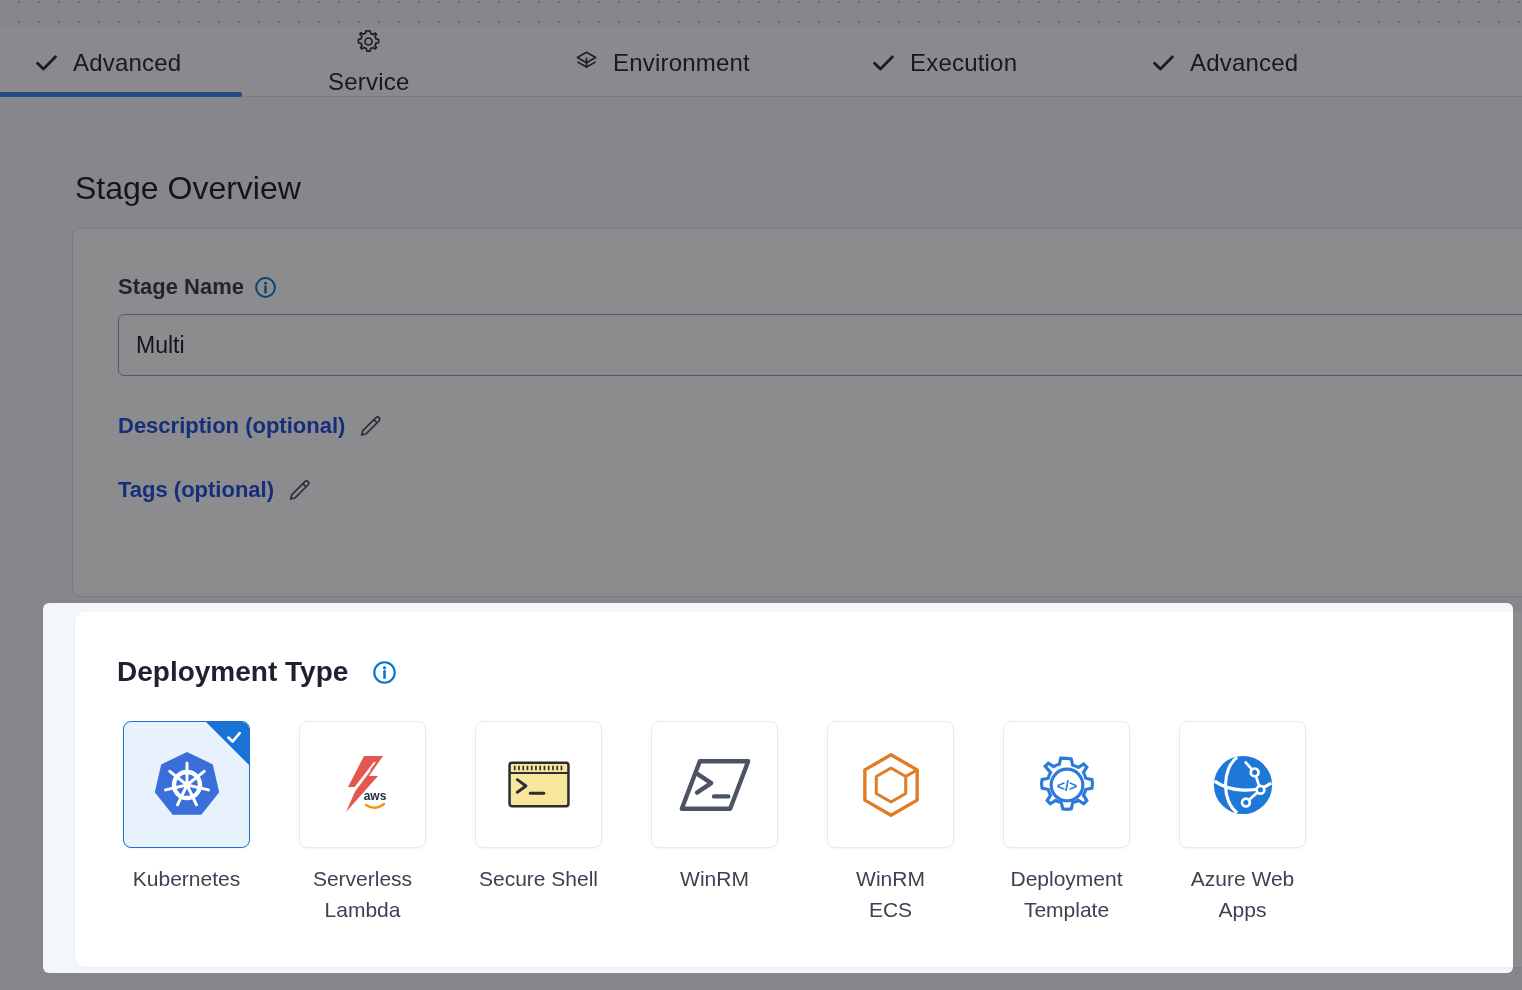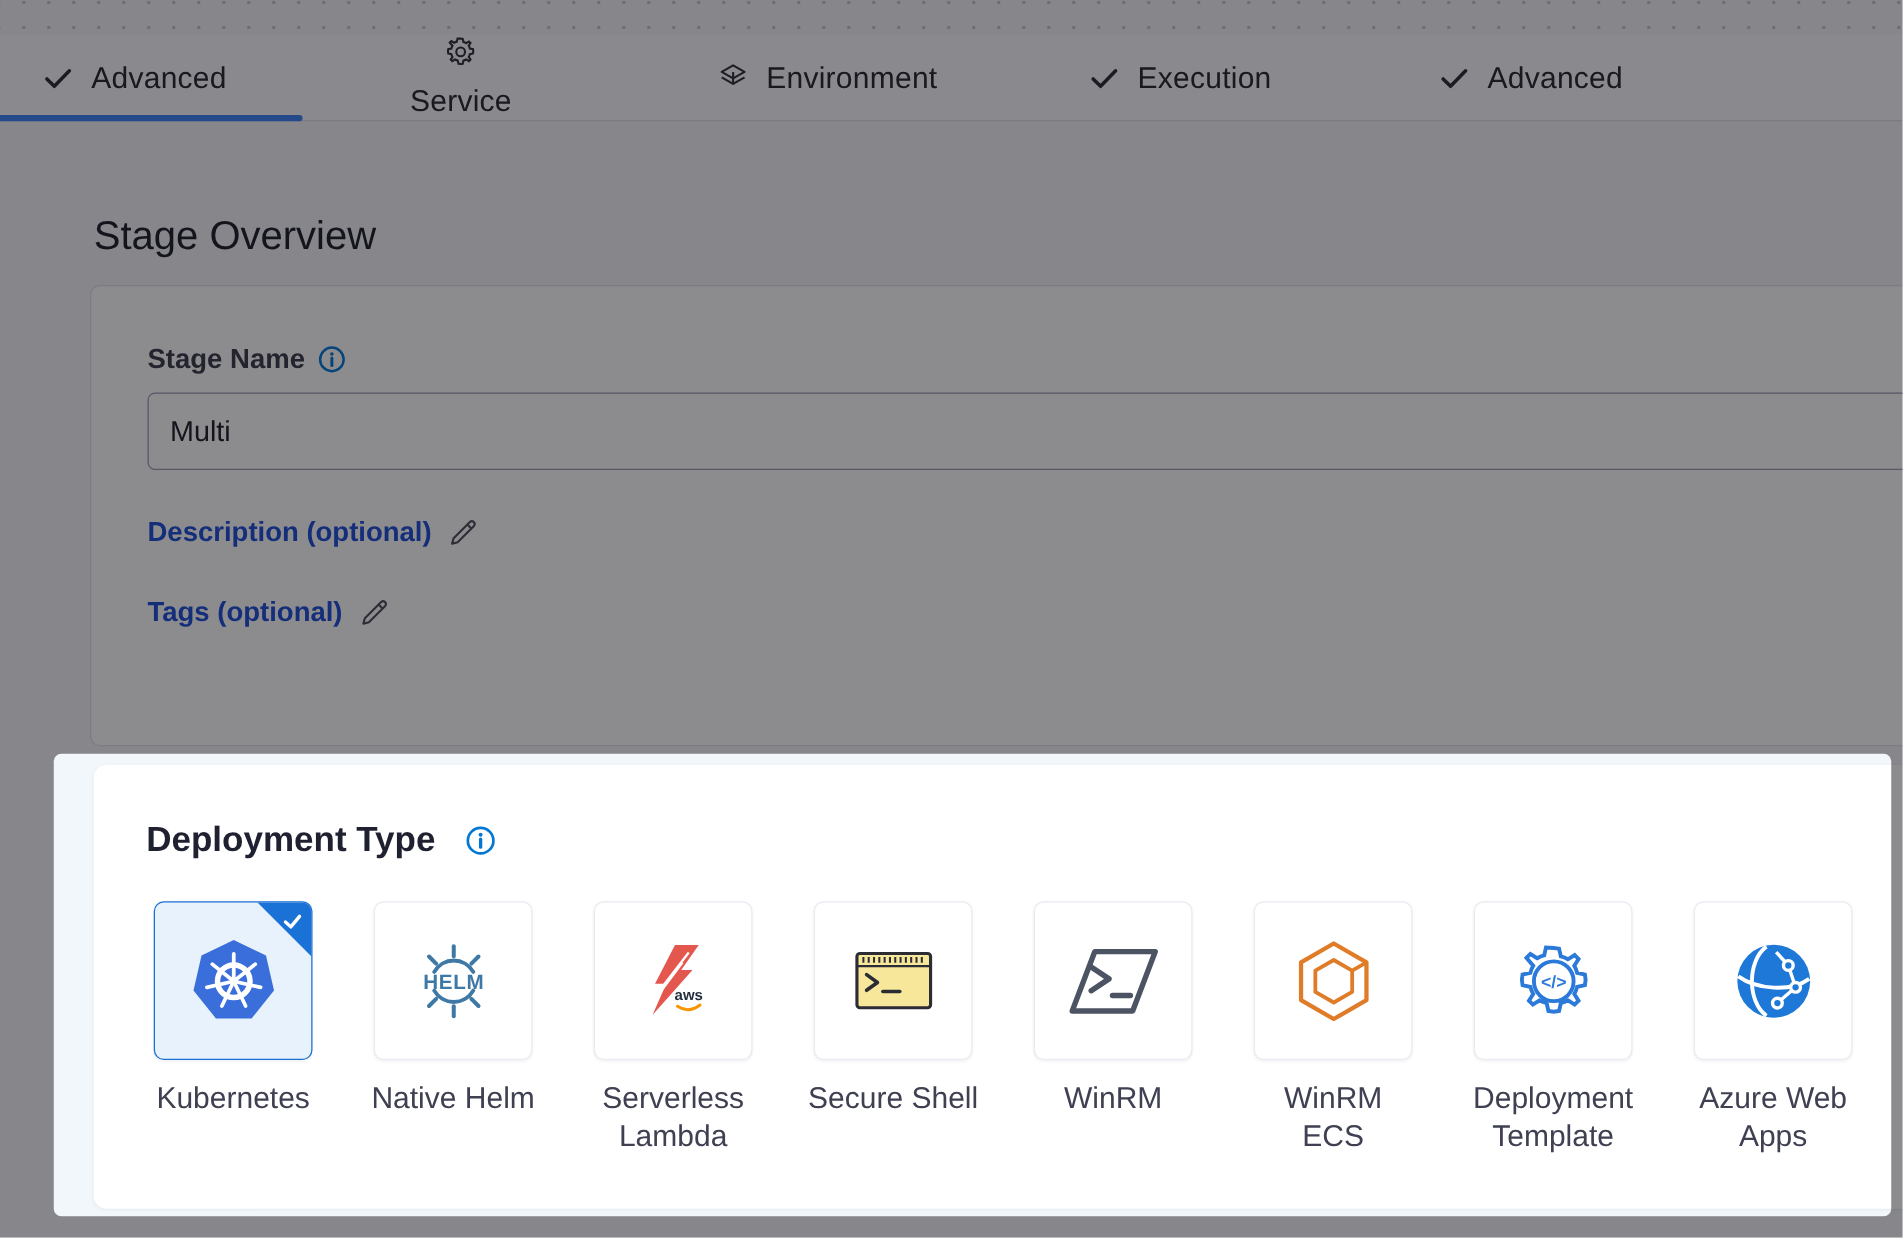--- a/index.html
+++ b/index.html
@@ -93,21 +93,21 @@
     position:absolute; top:-1px; right:-1px; width:45px; height:45px;
     background:#1b72d6; clip-path:polygon(0 0,100% 0,100% 100%);
     display:none; align-items:flex-start; justify-content:flex-end;
     padding:7px 7px 0 0;
   }
   .dep.selected .corner { display:flex; }
   .corner svg { width:18px; height:18px; }
   .tile-icon { display:inline-flex; align-items:center; justify-content:center; }
   .dep-label {
     position:absolute; left:50%; transform:translateX(-50%); top:142px; width:190px;
-    text-align:center; font-size:24px; line-height:31px; color:#3f4152;
+    text-align:center; font-size:21px; line-height:31px; color:#3f4152;
     white-space:pre-line;
   }
 
   
   .spotlight {
     position:absolute; left:43px; top:603px; width:1470px; height:370px;
     border-radius:6px; box-shadow:0 0 0 4000px rgba(10,11,18,0.47);
     z-index:40; pointer-events:none;
   }
 </style>
@@ -236,39 +236,20 @@
             </span>
       <span class="corner">
               <svg viewBox="0 0 16 16" fill="none" stroke="#ffffff" stroke-width="2.4" stroke-linecap="round" stroke-linejoin="round">
                 <path d="M3 8.5 L6.8 12 L13 4.5"></path>
               </svg>
             </span>
     </div>
     <div class="dep-label">Kubernetes</div>
   </div>
 
-  <div class="dep">
-    <div class="tile">
-      <span class="tile-icon">
-              <svg width="80" height="64" viewBox="0 0 80 64" fill="none" stroke="#3e78a5" stroke-width="3.2" stroke-linecap="round">
-                <path d="M24.4 24.5 A18 18 0 0 1 55.6 24.5"></path>
-                <path d="M24.4 39.5 A18 18 0 0 0 55.6 39.5"></path>
-                <line x1="40" y1="12" x2="40" y2="4"></line>
-                <line x1="54.1" y1="17.9" x2="59.8" y2="12.2"></line>
-                <line x1="25.9" y1="17.9" x2="20.2" y2="12.2"></line>
-                <line x1="40" y1="52" x2="40" y2="60"></line>
-                <line x1="25.9" y1="46.1" x2="20.2" y2="51.8"></line>
-                <line x1="54.1" y1="46.1" x2="59.8" y2="51.8"></line>
-                <text x="40" y="38" text-anchor="middle" font-family="Liberation Sans, sans-serif" font-size="16.5" font-weight="bold" fill="#3e78a5" stroke="none" letter-spacing="0.5">HELM</text>
-              </svg>
-            </span>
-
-    </div>
-    <div class="dep-label">Native Helm</div>
-  </div>
 
   <div class="dep">
     <div class="tile">
       <span class="tile-icon">
               <svg width="64" height="64" viewBox="0 0 64 64">
                 <path d="M33 3 L52 3 L38 23 L47 23 L15 59 L26 34 L17 34 Z" fill="#e4574e"></path>
                 <path d="M44 9 L24 35" stroke="#ffffff" stroke-width="1.8"></path>
                 <path d="M39 17 L21 41" stroke="#ffffff" stroke-width="1.8"></path>
                 <text x="44" y="47" text-anchor="middle" font-family="Liberation Sans, sans-serif" font-size="12" font-weight="bold" fill="#232f3e">aws</text>
                 <path d="M35 52 Q44 58 53 51" stroke="#f79400" stroke-width="2.4" fill="none" stroke-linecap="round"></path>

